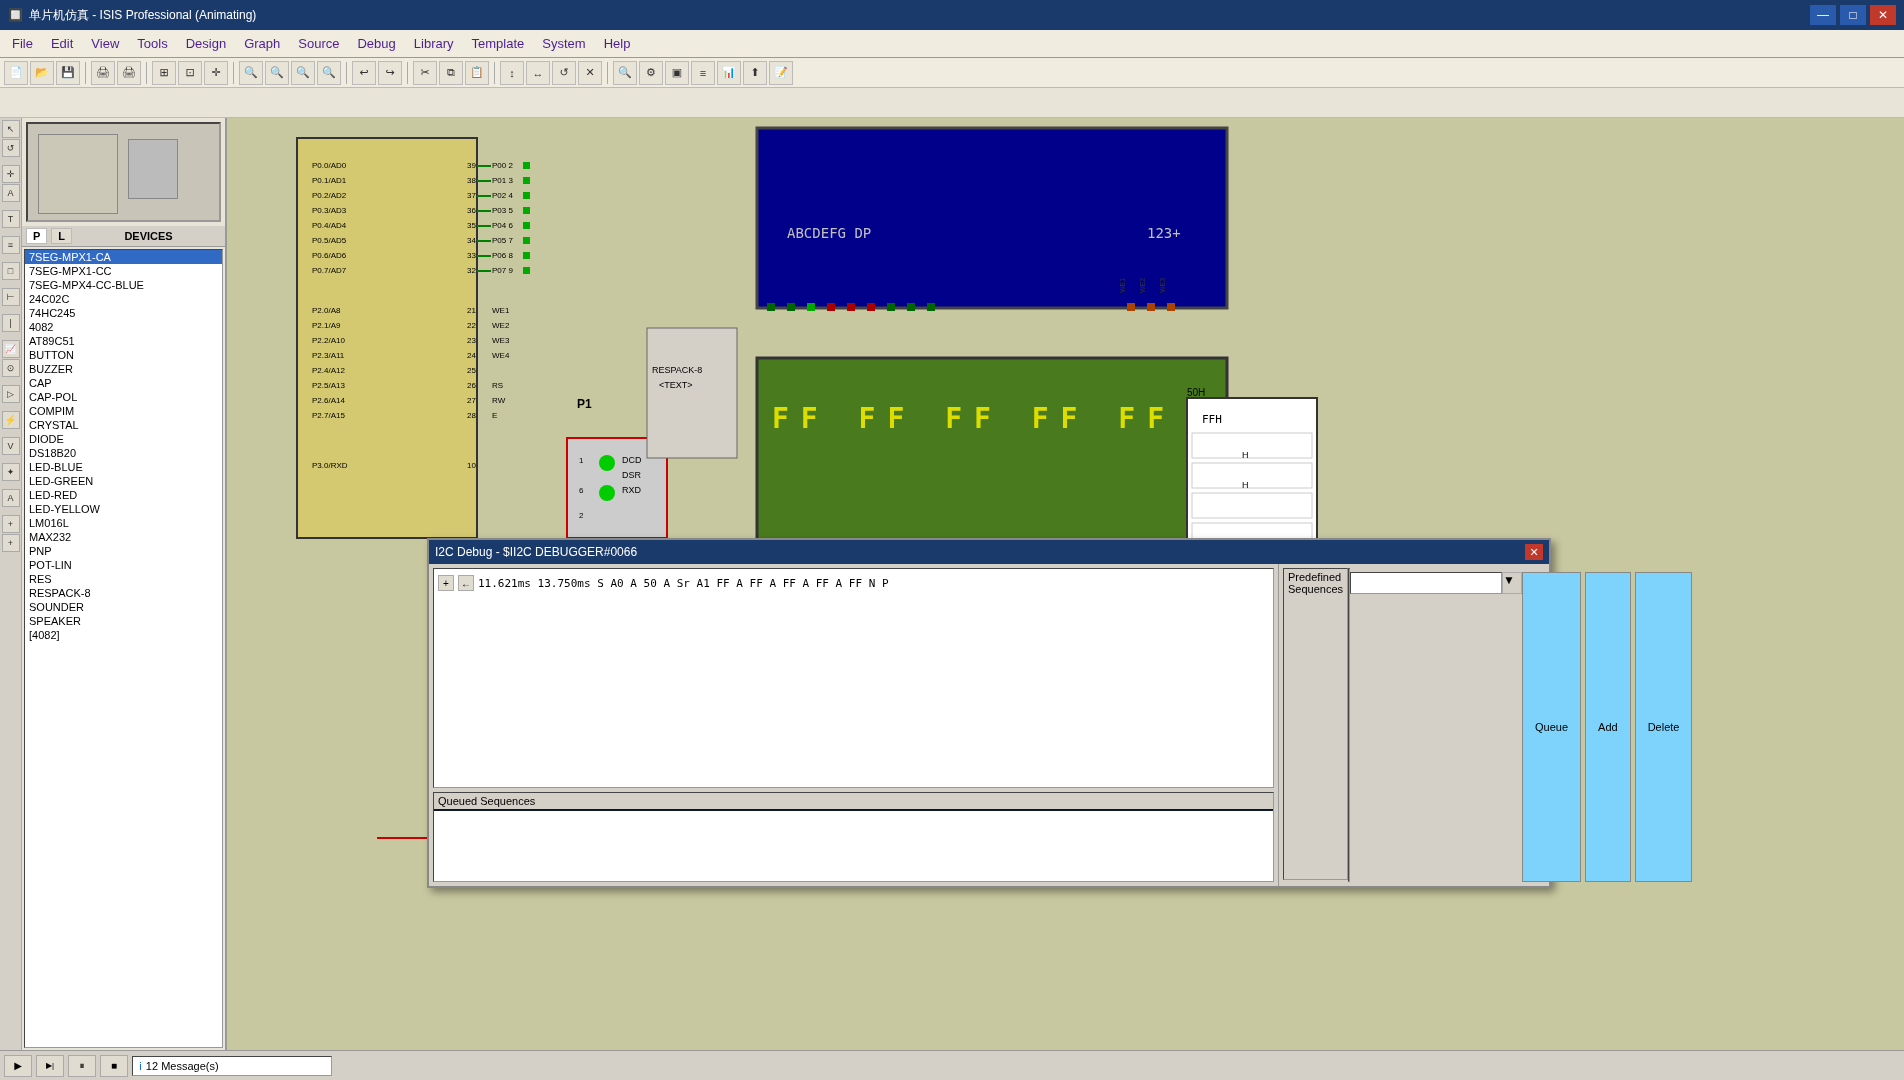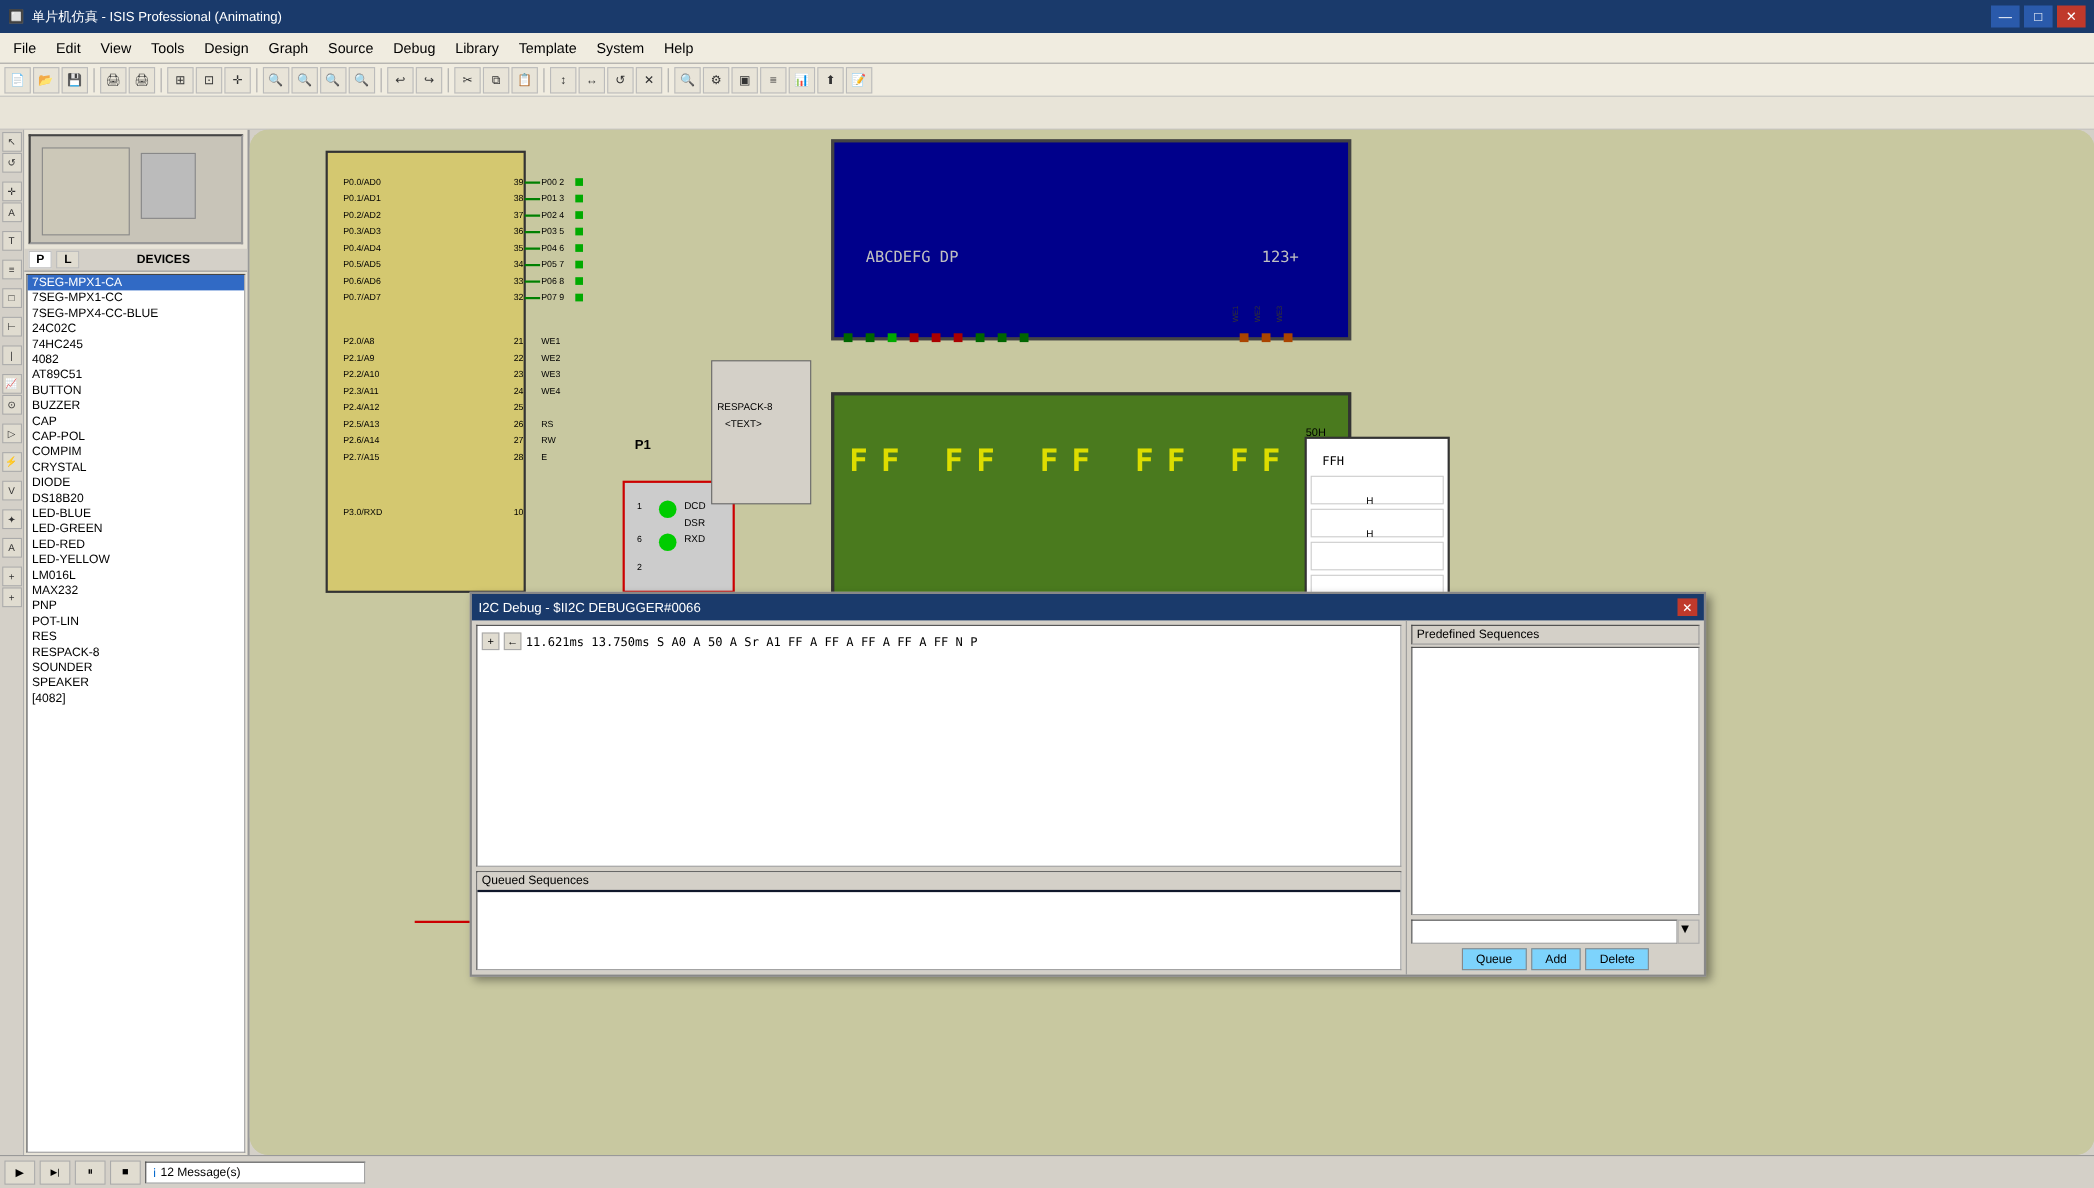--- a/index.html
+++ b/index.html
@@ -16,21 +16,21 @@
       color: white; cursor: pointer; font-size: 12px; display: flex; align-items: center; justify-content: center;
     }
     #titlebar .win-btn.close { background: #c0392b; }
 
     
     #menubar {
       height: 28px; background: #f0ece0; display: flex; align-items: center;
       padding: 0 4px; border-bottom: 1px solid #999; gap: 2px;
     }
     .menu-item {
-      padding: 2px 8px; cursor: pointer; font-size: 13px; color: #000000;
+      padding: 2px 8px; cursor: pointer; font-size: 13px; color: #4c1d95;
     }
 
     
     #toolbar1 {
       height: 30px; background: #f0ece0; display: flex; align-items: center;
       padding: 0 4px; border-bottom: 1px solid #bbb; gap: 2px;
     }
     #toolbar2 {
       height: 30px; background: #f0ece0; display: flex; align-items: center;
       padding: 0 4px; border-bottom: 1px solid #bbb; gap: 2px;
@@ -88,21 +88,21 @@
       display: flex; flex-direction: column; align-items: center; padding: 2px 0; gap: 1px;
     }
     .lt-btn {
       width: 18px; height: 18px; background: #e0dcd0; border: 1px solid #aaa;
       font-size: 9px; cursor: pointer; display: flex; align-items: center; justify-content: center;
       color: #333;
     }
 
     
     #canvas-area {
-      flex: 1; background: #c8c8a8; overflow: hidden; position: relative; border-radius: 17px;
+      flex: 1; background: #c8c8a8; overflow: hidden; position: relative;
     }
 
     
     #statusbar {
       height: 30px; background: #d4d0c8; border-top: 1px solid #999;
       display: flex; align-items: center; gap: 4px; padding: 0 4px; font-size: 11px;
     }
     .status-btn {
       width: 28px; height: 22px; background: #e0dcd0; border: 1px solid #aaa;
       cursor: pointer; display: flex; align-items: center; justify-content: center;
@@ -150,21 +150,21 @@
       cursor: pointer; font-size: 10px; display: flex; align-items: center; justify-content: center;
     }
     #queued-section {
       height: 90px; margin: 0 4px 4px 4px;
       border: 1px inset #999; background: white;
     }
     #queued-header {
       background: #d4d0c8; border-bottom: 2px solid #0f172a; padding: 2px 4px; font-size: 11px;
     }
     #i2c-right {
-      width: 270px; display: flex; flex-direction: column; padding: 4px;
+      width: 270px; display: flex; flex-direction: row; padding: 4px;
     }
     #predef-header {
       background: #d4d0c8; border: 1px inset #999; padding: 2px 4px; font-size: 11px;
       margin-bottom: 2px;
     }
     #predef-list {
       flex: 1; background: white; border: 1px inset #999;
     }
     #predef-input-row {
       display: flex; margin-top: 4px;

